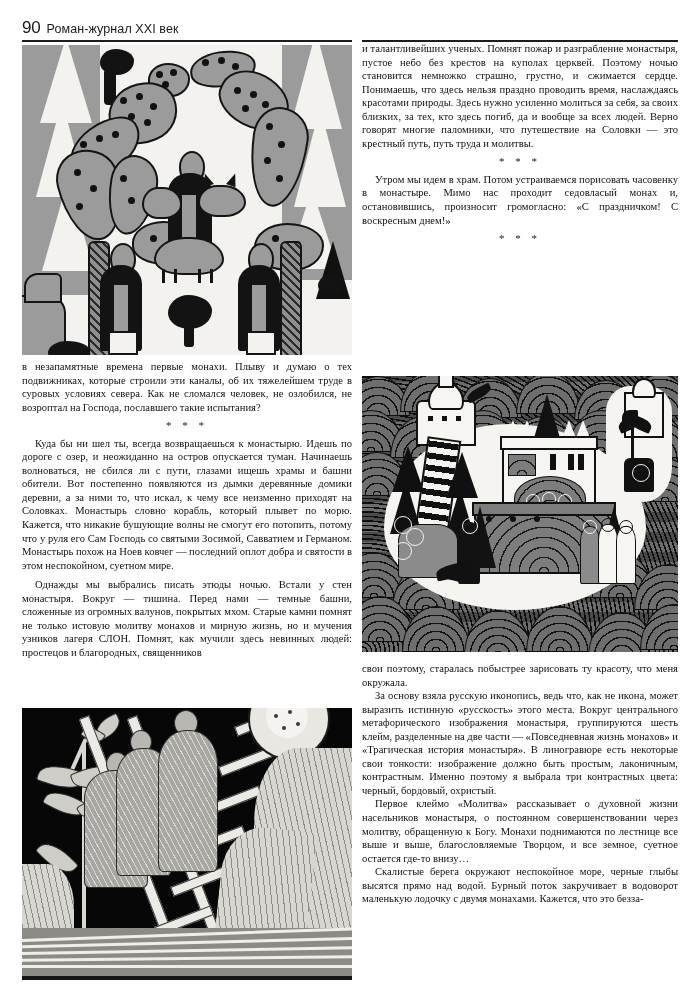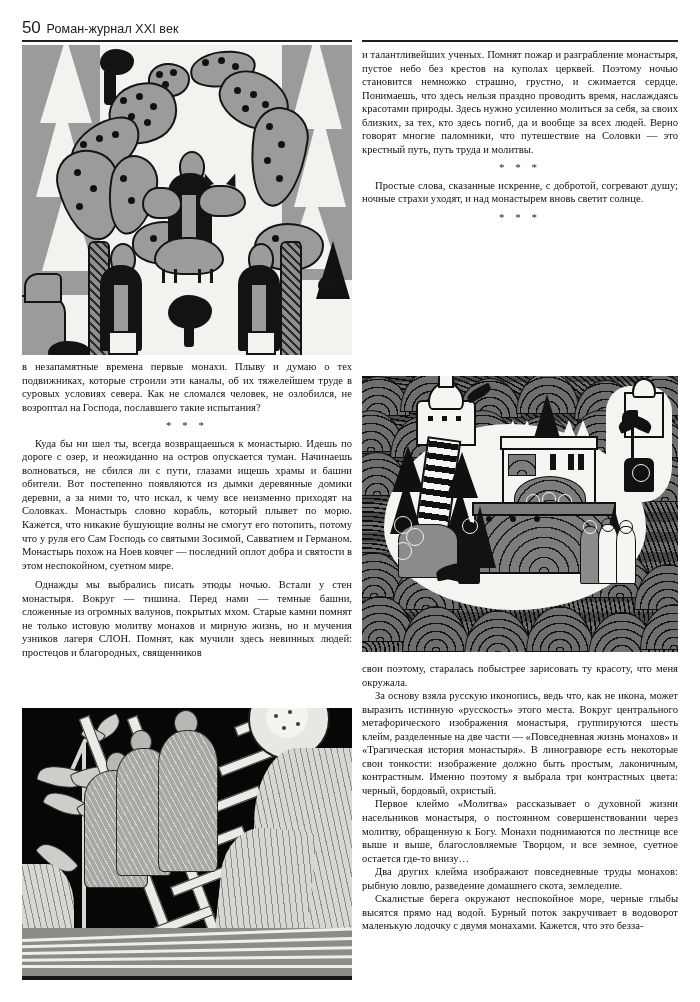--- a/index.html
+++ b/index.html
@@ -295,21 +295,21 @@
   }
   .f3-star { position:absolute; background:#3a3a3a; border-radius:50%; }
   .f3-baseline { position:absolute; left:0; right:0; bottom:0; height:4px; background:#151515; }
 </style>
 </head>
 <body>
 
 <div class="page">
 
   <div class="running-head">
-    <span class="folio">50</span>
+    <span class="folio">90</span>
     <span class="journal-title">Роман-журнал XXI век</span>
   </div>
   <div class="rule-left"></div>
   <div class="rule-right"></div>
 
   <div class="figure" id="fig-top-left">
     <div class="f1-sky"></div>
     <div class="f1-grey-l"></div>
     <div class="f1-grey-r"></div>
 
@@ -469,24 +469,24 @@
 
     <div class="f3-water" style="height:52px;"></div>
     <div class="f3-wave" style="left:-10px; bottom:44px; width:360px; transform:rotate(-2deg);"></div>
     <div class="f3-wave" style="left:-10px; bottom:36px; width:360px; transform:rotate(-1.4deg);"></div>
     <div class="f3-wave" style="left:-10px; bottom:28px; width:360px; transform:rotate(-1deg);"></div>
     <div class="f3-wave" style="left:-10px; bottom:20px; width:360px; transform:rotate(-0.6deg);"></div>
     <div class="f3-wave" style="left:-10px; bottom:12px; width:360px;"></div>
     <div class="f3-baseline"></div>
   </div>
 
-  <div class="col-right" style="top:48px;">
+  <div class="col-right" style="top:42px;">
     <p class="body noindent">и талантливейших ученых. Помнят пожар и разграбление монастыря, пустое небо без крестов на куполах церквей. Поэтому ночью становится немножко страшно, грустно, и сжимается сердце. Понимаешь, что здесь нельзя праздно проводить время, наслаждаясь красотами природы. Здесь нужно усиленно молиться за себя, за своих близких, за тех, кто здесь погиб, да и вообще за всех людей. Верно говорят многие паломники, что путешествие на Соловки — это крестный путь, путь труда и молитвы.</p>
     <div class="stars">* * *</div>
-    <p class="body">Простые слова, сказанные искренне, с добротой, согревают душу; ночные страхи уходят, и над монастырем вновь светит солнце.</p>
+    <p class="body">Утром мы идем в храм. Потом устраиваемся порисовать часовенку в монастыре. Мимо нас проходит седовласый монах и, остановившись, произносит громогласно: «С праздничком! С воскресным днем!»</p>
     <div class="stars">* * *</div>
   </div>
 
   <div class="figure" id="fig-right">
     <div class="f2-sea"></div>
 
     <div class="f2-scale" style="left:-16px; top:0px;   width:62px; height:38px;"></div>
     <div class="f2-scale" style="left:38px;  top:-6px;  width:62px; height:40px;"></div>
     <div class="f2-scale" style="left:96px;  top:2px;   width:62px; height:38px;"></div>
     <div class="f2-scale" style="left:154px; top:-4px;  width:62px; height:40px;"></div>
@@ -591,17 +591,16 @@
 
     <div class="f2-bird" style="left:74px; top:188px; width:36px; height:14px; transform:rotate(-12deg);"></div>
     <div class="f2-bird" style="left:84px; top:196px; width:28px; height:10px; transform:rotate(14deg);"></div>
     <div class="f2-bird" style="left:104px; top:12px; width:26px; height:10px; transform:rotate(-28deg);"></div>
   </div>
 
   <div class="col-right" style="top:662px;">
     <p class="body noindent">свои поэтому, старалась побыстрее зарисовать ту красоту, что меня окружала.</p>
     <p class="body">За основу взяла русскую иконопись, ведь что, как не икона, может выразить истинную «русскость» этого места. Вокруг центрального метафорического изображения монастыря, группируются шесть клейм, разделенные на две части — «Повседневная жизнь монахов» и «Трагическая история монастыря». В линогравюре есть некоторые свои тонкости: изображение должно быть простым, лаконичным, контрастным. Именно поэтому я выбрала три контрастных цвета: черный, бордовый, охристый.</p>
     <p class="body">Первое клеймо «Молитва» рассказывает о духовной жизни насельников монастыря, о постоянном совершенствовании через молитву, обращенную к Богу. Монахи поднимаются по лестнице все выше и выше, благословляемые Творцом, и все земное, суетное остается где-то внизу…</p>
-    <p class="body">Два других клейма изображают повседневные труды монахов: рыбную ловлю, разведение домашнего скота, земледелие.</p>
     <p class="body">Скалистые берега окружают неспокойное море, черные глыбы высятся прямо над водой. Бурный поток закручивает в водоворот маленькую лодочку с двумя монахами. Кажется, что это безза-</p>
   </div>
 
 </div>
 
 </body></html>

